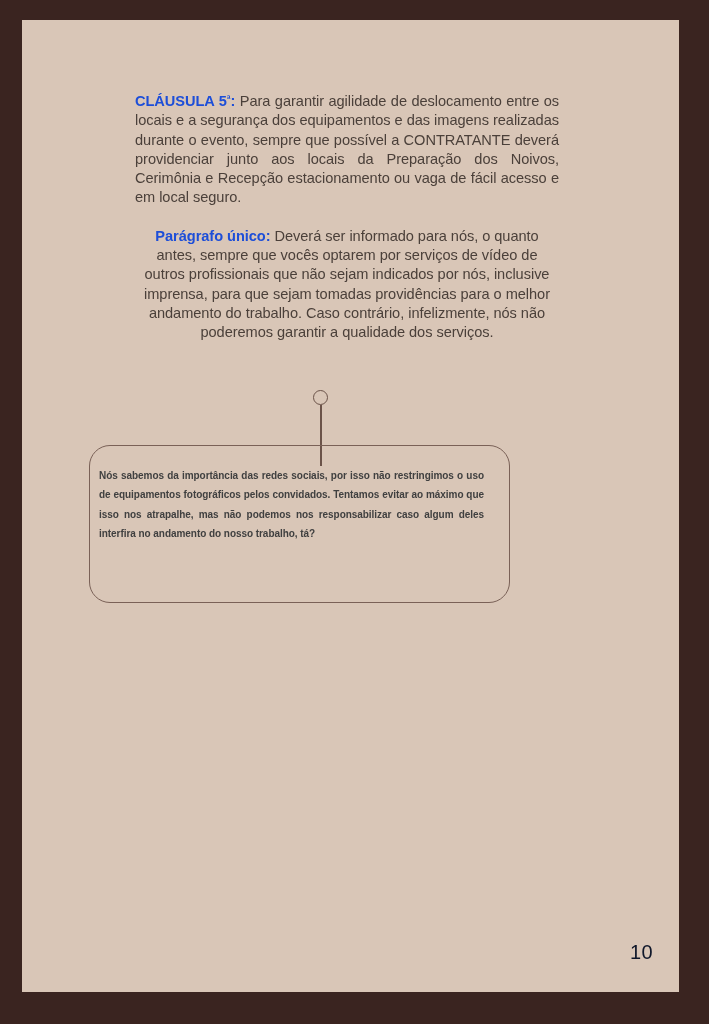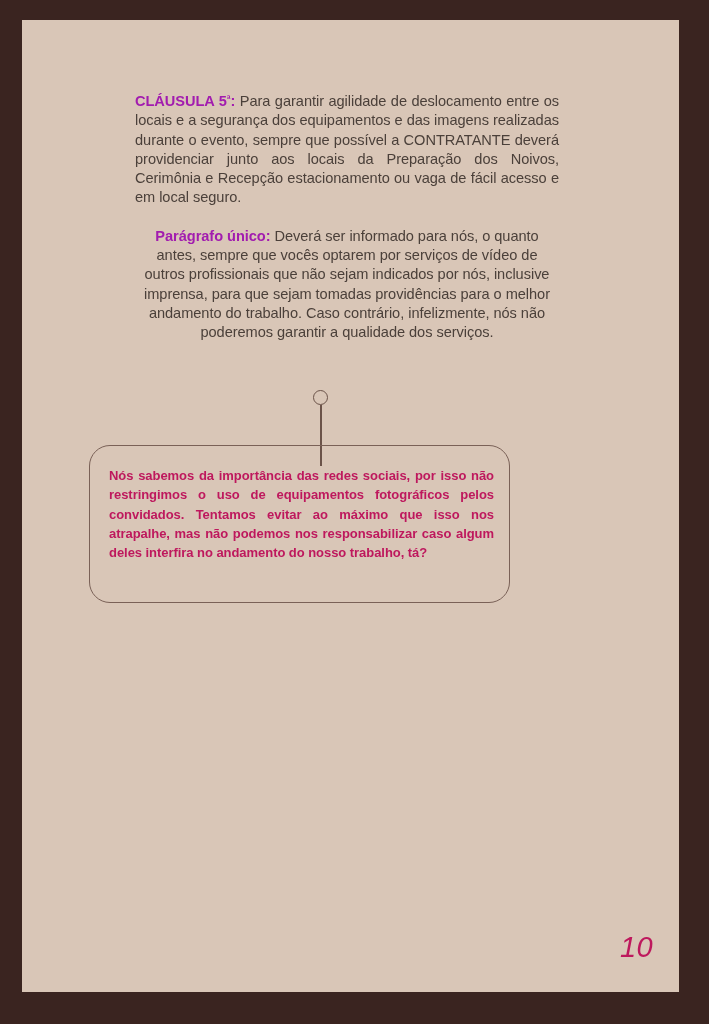--- a/index.html
+++ b/index.html
@@ -54,21 +54,21 @@
   }
   .para.ragged {
     text-align: left;
   }
   .para + .para {
     margin-top: 19px;
     text-align: center;
   }
   .lead {
     font-weight: bold;
-    color: #a21caf;
+    color: #1d4ed8;
   }
   .ord {
     font-size: 0.68em;
     vertical-align: 0.42em;
     line-height: 0;
   }
 
   
   #connector {
     position: absolute;
@@ -103,42 +103,41 @@
     left: 67px;
     top: 425px;
     width: 421px;
     height: 158px;
     border: 1.5px solid #7a6157;
     border-radius: 21px;
     box-sizing: border-box;
   }
   #callout-text {
     position: absolute;
-    left: 19px;
+    left: 9px;
     top: 20px;
     width: 385px;
-    color: #be185d;
-    font-size: 13px;
+    color: #404040;
+    font-size: 10px;
     line-height: 19.3px;
     font-weight: bold;
     text-align: justify;
     text-align-last: left;
     letter-spacing: -0.05px;
   }
 
   
   #page-number {
     position: absolute;
     right: 26px;
     bottom: 28px;
-    color: #be185d;
-    font-size: 29px;
+    color: #0f172a;
+    font-size: 20px;
     font-weight: normal;
     letter-spacing: 0.4px;
-    font-style: italic;
   }
 </style>
 </head>
 <body>
 
 <div id="page">
 
   <div id="sheet">
 
     <div id="body-column">

